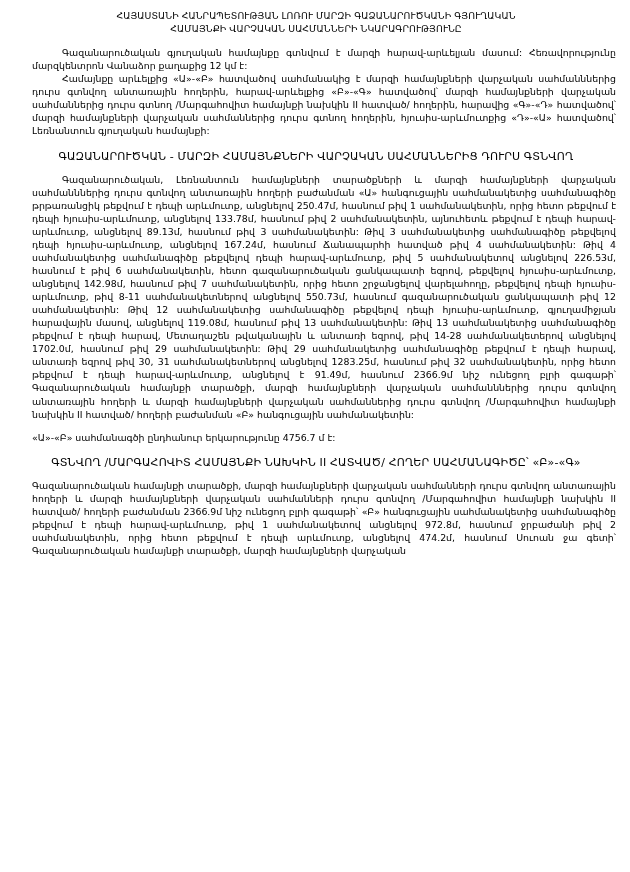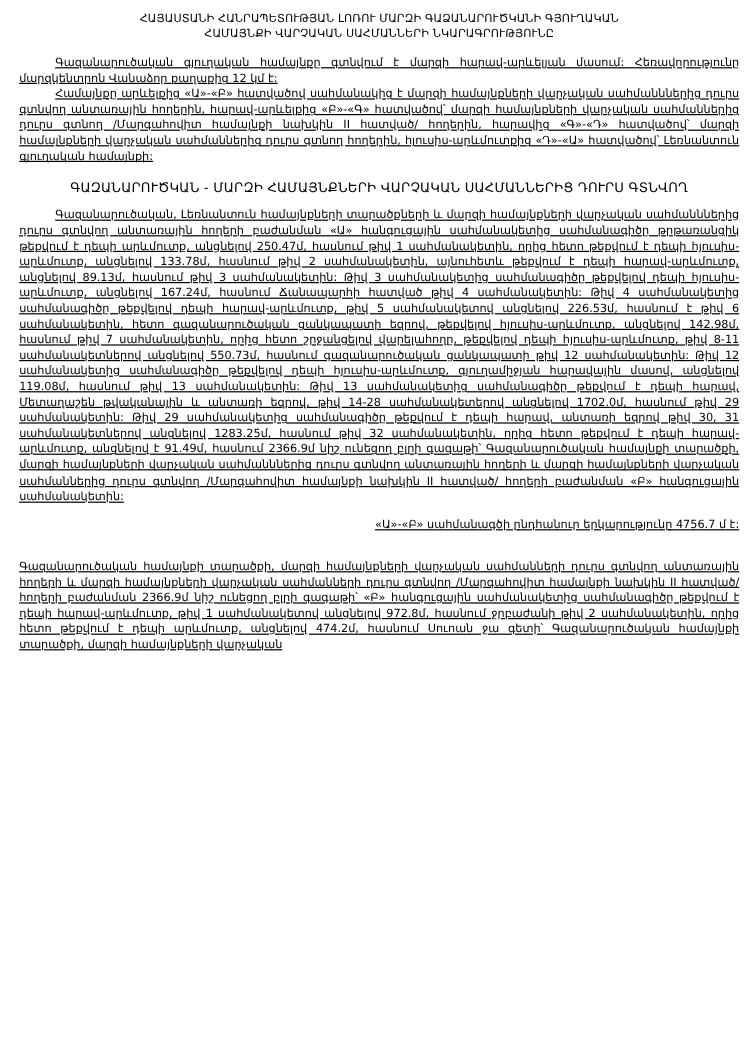--- a/index.html
+++ b/index.html
@@ -25,27 +25,26 @@
     text-align: center;
     font-size: 9.3px;
     line-height: 12.6px;
     letter-spacing: 0.1px;
     margin: 0 6px 11px 6px;
   }
   .title div {
     white-space: nowrap;
   }
   p {
-    margin: 0 0 0 0;
+    margin: 0 0 0 16px;
     font-size: 9.4px;
     line-height: 13.05px;
     text-align: justify;
     text-justify: inter-word;
     text-indent: 30px;
-    text-decoration: underline;
   }
   p.noindent {
     text-indent: 0;
   }
   .gap-sm {
     height: 10px;
   }
   .gap-md {
     height: 12px;
   }
@@ -78,24 +77,25 @@
   <div class="heading">
     <div>ԳԱԶԱՆԱՐՈՒԾԿԱՆ  - ՄԱՐԶԻ ՀԱՄԱՅՆՔՆԵՐԻ ՎԱՐՉԱԿԱՆ ՍԱՀՄԱՆՆԵՐԻՑ ԴՈՒՐՍ ԳՏՆՎՈՂ</div>
   </div>
 
   <div class="gap-sm"></div>
 
   <p>Գազանարուծական, Լեռնանտուն համայնքների տարածքների և մարզի համայնքների վարչական սահմանններից դուրս գտնվող անտառային հողերի բաժանման «Ա» հանգուցային սահմանակետից սահմանագիծը թրթառանցիկ թեքվում է դեպի արևմուտք, անցնելով 250.47մ, հասնում թիվ 1 սահմանակետին, որից հետո թեքվում է դեպի հյուսիս-արևմուտք, անցնելով 133.78մ, հասնում թիվ 2 սահմանակետին, այնուհետև թեքվում է դեպի հարավ-արևմուտք, անցնելով 89.13մ, հասնում թիվ 3 սահմանակետին: Թիվ 3 սահմանակետից սահմանագիծը թեքվելով դեպի հյուսիս-արևմուտք, անցնելով 167.24մ, հասնում Ճանապարհի հատված թիվ 4 սահմանակետին: Թիվ 4 սահմանակետից սահմանագիծը թեքվելով դեպի հարավ-արևմուտք, թիվ 5 սահմանակետով անցնելով 226.53մ, հասնում է թիվ 6 սահմանակետին, հետո գազանարուծական ցանկապատի եզրով, թեքվելով հյուսիս-արևմուտք, անցնելով 142.98մ, հասնում թիվ 7 սահմանակետին, որից հետո շրջանցելով վարելահողը, թեքվելով դեպի հյուսիս-արևմուտք, թիվ 8-11 սահմանակետներով անցնելով 550.73մ, հասնում գազանարուծական ցանկապատի թիվ 12 սահմանակետին: Թիվ 12 սահմանակետից սահմանագիծը թեքվելով դեպի հյուսիս-արևմուտք, գյուղամիջյան հարավային մասով, անցնելով 119.08մ, հասնում թիվ 13 սահմանակետին: Թիվ 13 սահմանակետից սահմանագիծը թեքվում է դեպի հարավ, Մետաղաշեն թվականային և անտառի եզրով, թիվ 14-28 սահմանակետերով անցնելով 1702.0մ, հասնում թիվ 29 սահմանակետին: Թիվ 29 սահմանակետից սահմանագիծը թեքվում է դեպի հարավ, անտառի եզրով թիվ 30, 31 սահմանակետներով անցնելով 1283.25մ, հասնում թիվ 32 սահմանակետին, որից հետո թեքվում է դեպի հարավ-արևմուտք, անցնելով է 91.49մ, հասնում 2366.9մ նիշ ունեցող բլրի գագաթի՝ Գազանարուծական համայնքի տարածքի, մարզի համայնքների վարչական սահմանններից դուրս գտնվող անտառային հողերի և մարզի համայնքների վարչական սահմաններից դուրս գտնվող /Մարգահովիտ համայնքի նախկին II հատված/ հողերի բաժանման «Բ» հանգուցային սահմանակետին:</p>
 
   <div class="gap-sm"></div>
 
-  <p class="noindent" style="text-align:right">«Ա»-«Բ» սահմանագծի ընդհանուր երկարությունը 4756.7  մ է:</p>
+  <p class="noindent" style="text-align:left">«Ա»-«Բ» սահմանագծի ընդհանուր երկարությունը 4756.7  մ է:</p>
 
   <div class="gap-md"></div>
 
   <div class="heading">
+    <div>ԳՏՆՎՈՂ /ՄԱՐԳԱՀՈՎԻՏ ՀԱՄԱՅՆՔԻ ՆԱԽԿԻՆ II ՀԱՏՎԱԾ/ ՀՈՂԵՐ ՍԱՀՄԱՆԱԳԻԾԸ՝ «Բ»-«Գ»</div>
   </div>
 
   <div class="gap-sm"></div>
 
   <p class="noindent">Գազանարուծական  համայնքի տարածքի, մարզի համայնքների վարչական սահմանների դուրս գտնվող անտառային հողերի և մարզի համայնքների վարչական սահմանների դուրս գտնվող /Մարգահովիտ համայնքի նախկին II հատված/ հողերի բաժանման 2366.9մ նիշ ունեցող բլրի գագաթի՝ «Բ» հանգուցային սահմանակետից սահմանագիծը թեքվում է դեպի հարավ-արևմուտք, թիվ 1 սահմանակետով անցնելով 972.8մ, հասնում ջրբաժանի թիվ 2 սահմանակետին, որից հետո թեքվում է դեպի արևմուտք, անցնելով 474.2մ, հասնում Սուոան ջա գետի՝ Գազանարուծական  համայնքի տարածքի, մարզի համայնքների վարչական</p>
 
 </div>
 
 </body></html>

